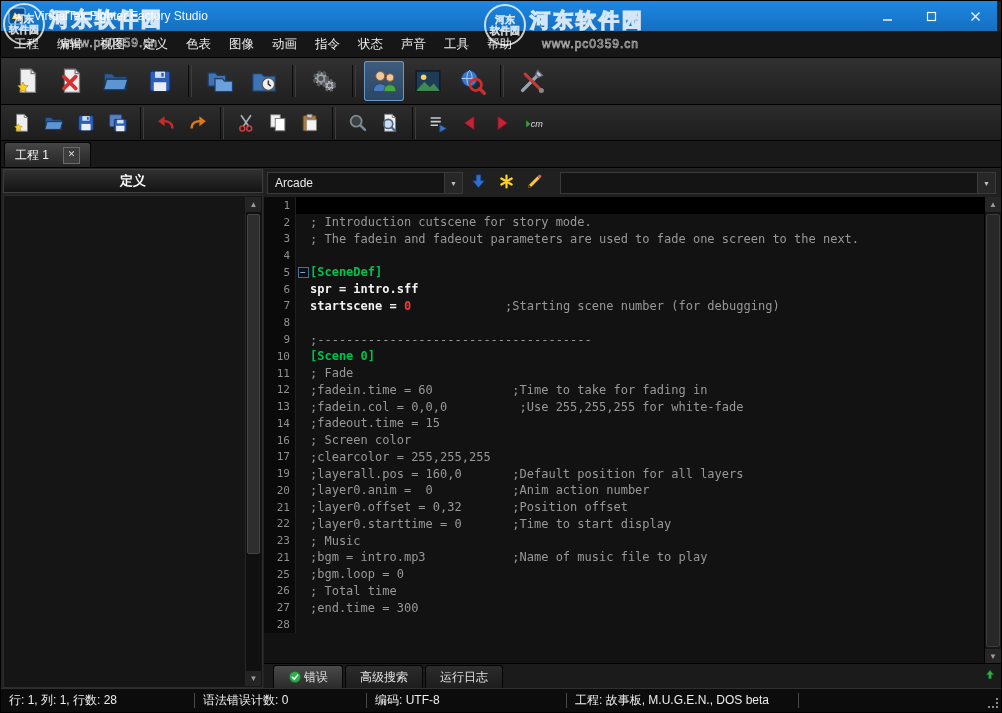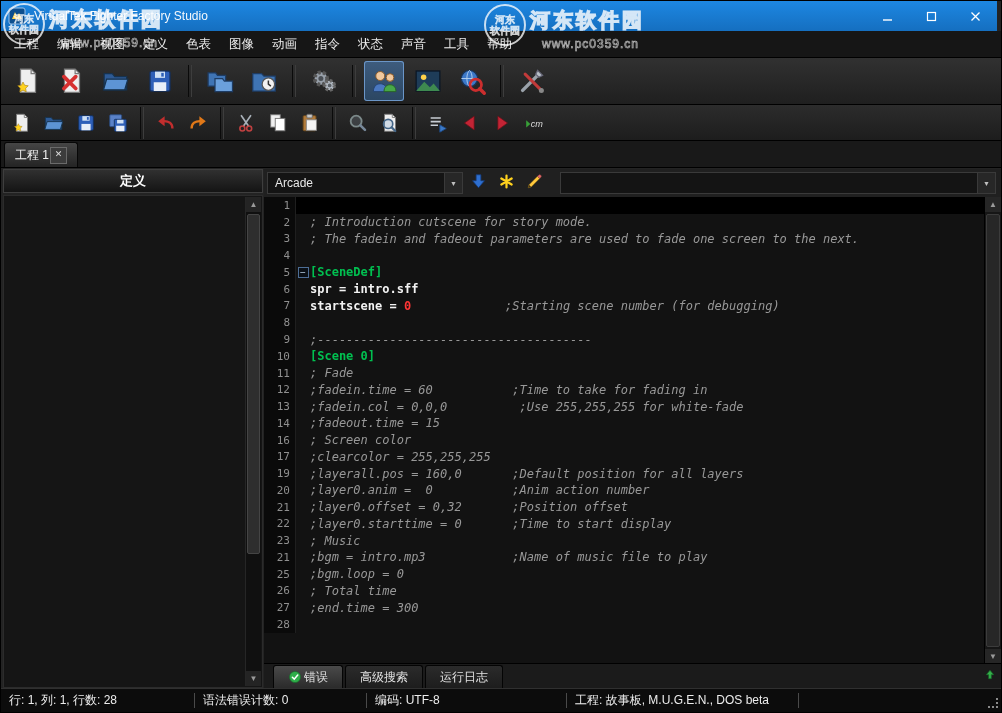--- a/index.html
+++ b/index.html
@@ -31,21 +31,21 @@
   .tbtn .icon{display:flex;}
   .tbtn svg{width:30px;height:30px;}
   .tbtn.small{width:28px;height:28px;}
   .tbtn.small svg{width:22px;height:22px;}
   .tbtn.active{background:linear-gradient(#3e5c7e,#2b4662);box-shadow:inset 0 0 0 1px #6b96c8;}
   .tsep{width:2px;height:32px;margin:0 6px;border-left:1px solid #0a0a0a;border-right:1px solid #3d3d3d;}
 
   
   .tabbar{position:absolute;left:0;top:140px;right:0;height:26px;background:#191919;
     display:flex;align-items:flex-end;padding-left:3px;border-bottom:1px solid #000;}
-  .tab{height:24px;display:flex;align-items:center;gap:1px;padding:0 10px;
+  .tab{height:24px;display:flex;align-items:center;gap:14px;padding:0 10px;
     background:linear-gradient(#454545,#242424);border:1px solid #070707;border-bottom:none;
     color:#f2f2f2;font-size:12px;border-radius:3px 3px 0 0;}
   .tab-close{width:15px;height:15px;background:#3c3c3c;border:1px solid #6a6a6a;color:#ddd;
     font-size:9px;line-height:13px;text-align:center;cursor:default;}
 
   
   .left-panel{position:absolute;left:2px;top:168px;width:260px;bottom:24px;}
   .lp-header{height:24px;background:linear-gradient(#303030,#141414);border:1px solid #3e3e3e;
     color:#fff;font-size:13px;font-weight:bold;display:flex;align-items:center;justify-content:center;box-sizing:border-box;}
   .lp-body{position:absolute;top:26px;left:0;right:0;bottom:0;background:#151515;border:1px solid #2b2b2b;box-sizing:border-box;}
@@ -71,21 +71,21 @@
   .ed-main{position:absolute;top:28px;left:0;right:0;bottom:24px;background:#121212;}
   .code-wrap{position:absolute;top:0;left:0;right:16px;bottom:0;overflow:hidden;background:#121212;}
   .line{display:flex;height:16.78px;align-items:center;}
   .line.current{background:#000;}
   .line .num{width:26px;flex:none;align-self:stretch;display:flex;align-items:center;justify-content:flex-end;
     padding-right:5px;color:#8f8f8f;font:11px "DejaVu Sans Mono",monospace;background:#0a0a0a;border-right:1px solid #1f1f1f;}
   .line .fold{width:14px;flex:none;display:flex;align-items:center;justify-content:center;align-self:stretch;}
   .fold-box{width:11px;height:11px;border:1px solid #4d6e96;background:#0b1016;color:#bcd2e8;
     font-size:10px;line-height:9px;text-align:center;box-sizing:border-box;}
   .line pre{margin:0;font:12px "DejaVu Sans Mono",monospace;white-space:pre;}
-  .tok-c{color:#989898;font-style:italic;}
+  .tok-c{color:#989898;}
   .tok-s{color:#00c050;font-weight:bold;}
   .tok-k{color:#f2f2f2;font-weight:bold;}
   .tok-d{color:#ff3535;font-weight:bold;}
   .tok-p{color:#cfcfcf;}
 
   .ed-scroll{position:absolute;top:0;right:0;width:16px;bottom:0;background:#161616;border-left:1px solid #000;}
   .ed-scroll .sb-btn{background:#262626;}
   .ed-thumb{position:absolute;left:1px;right:1px;top:17px;bottom:17px;background:#272727;border:1px solid #3c3c3c;border-radius:2px;}
 
   

